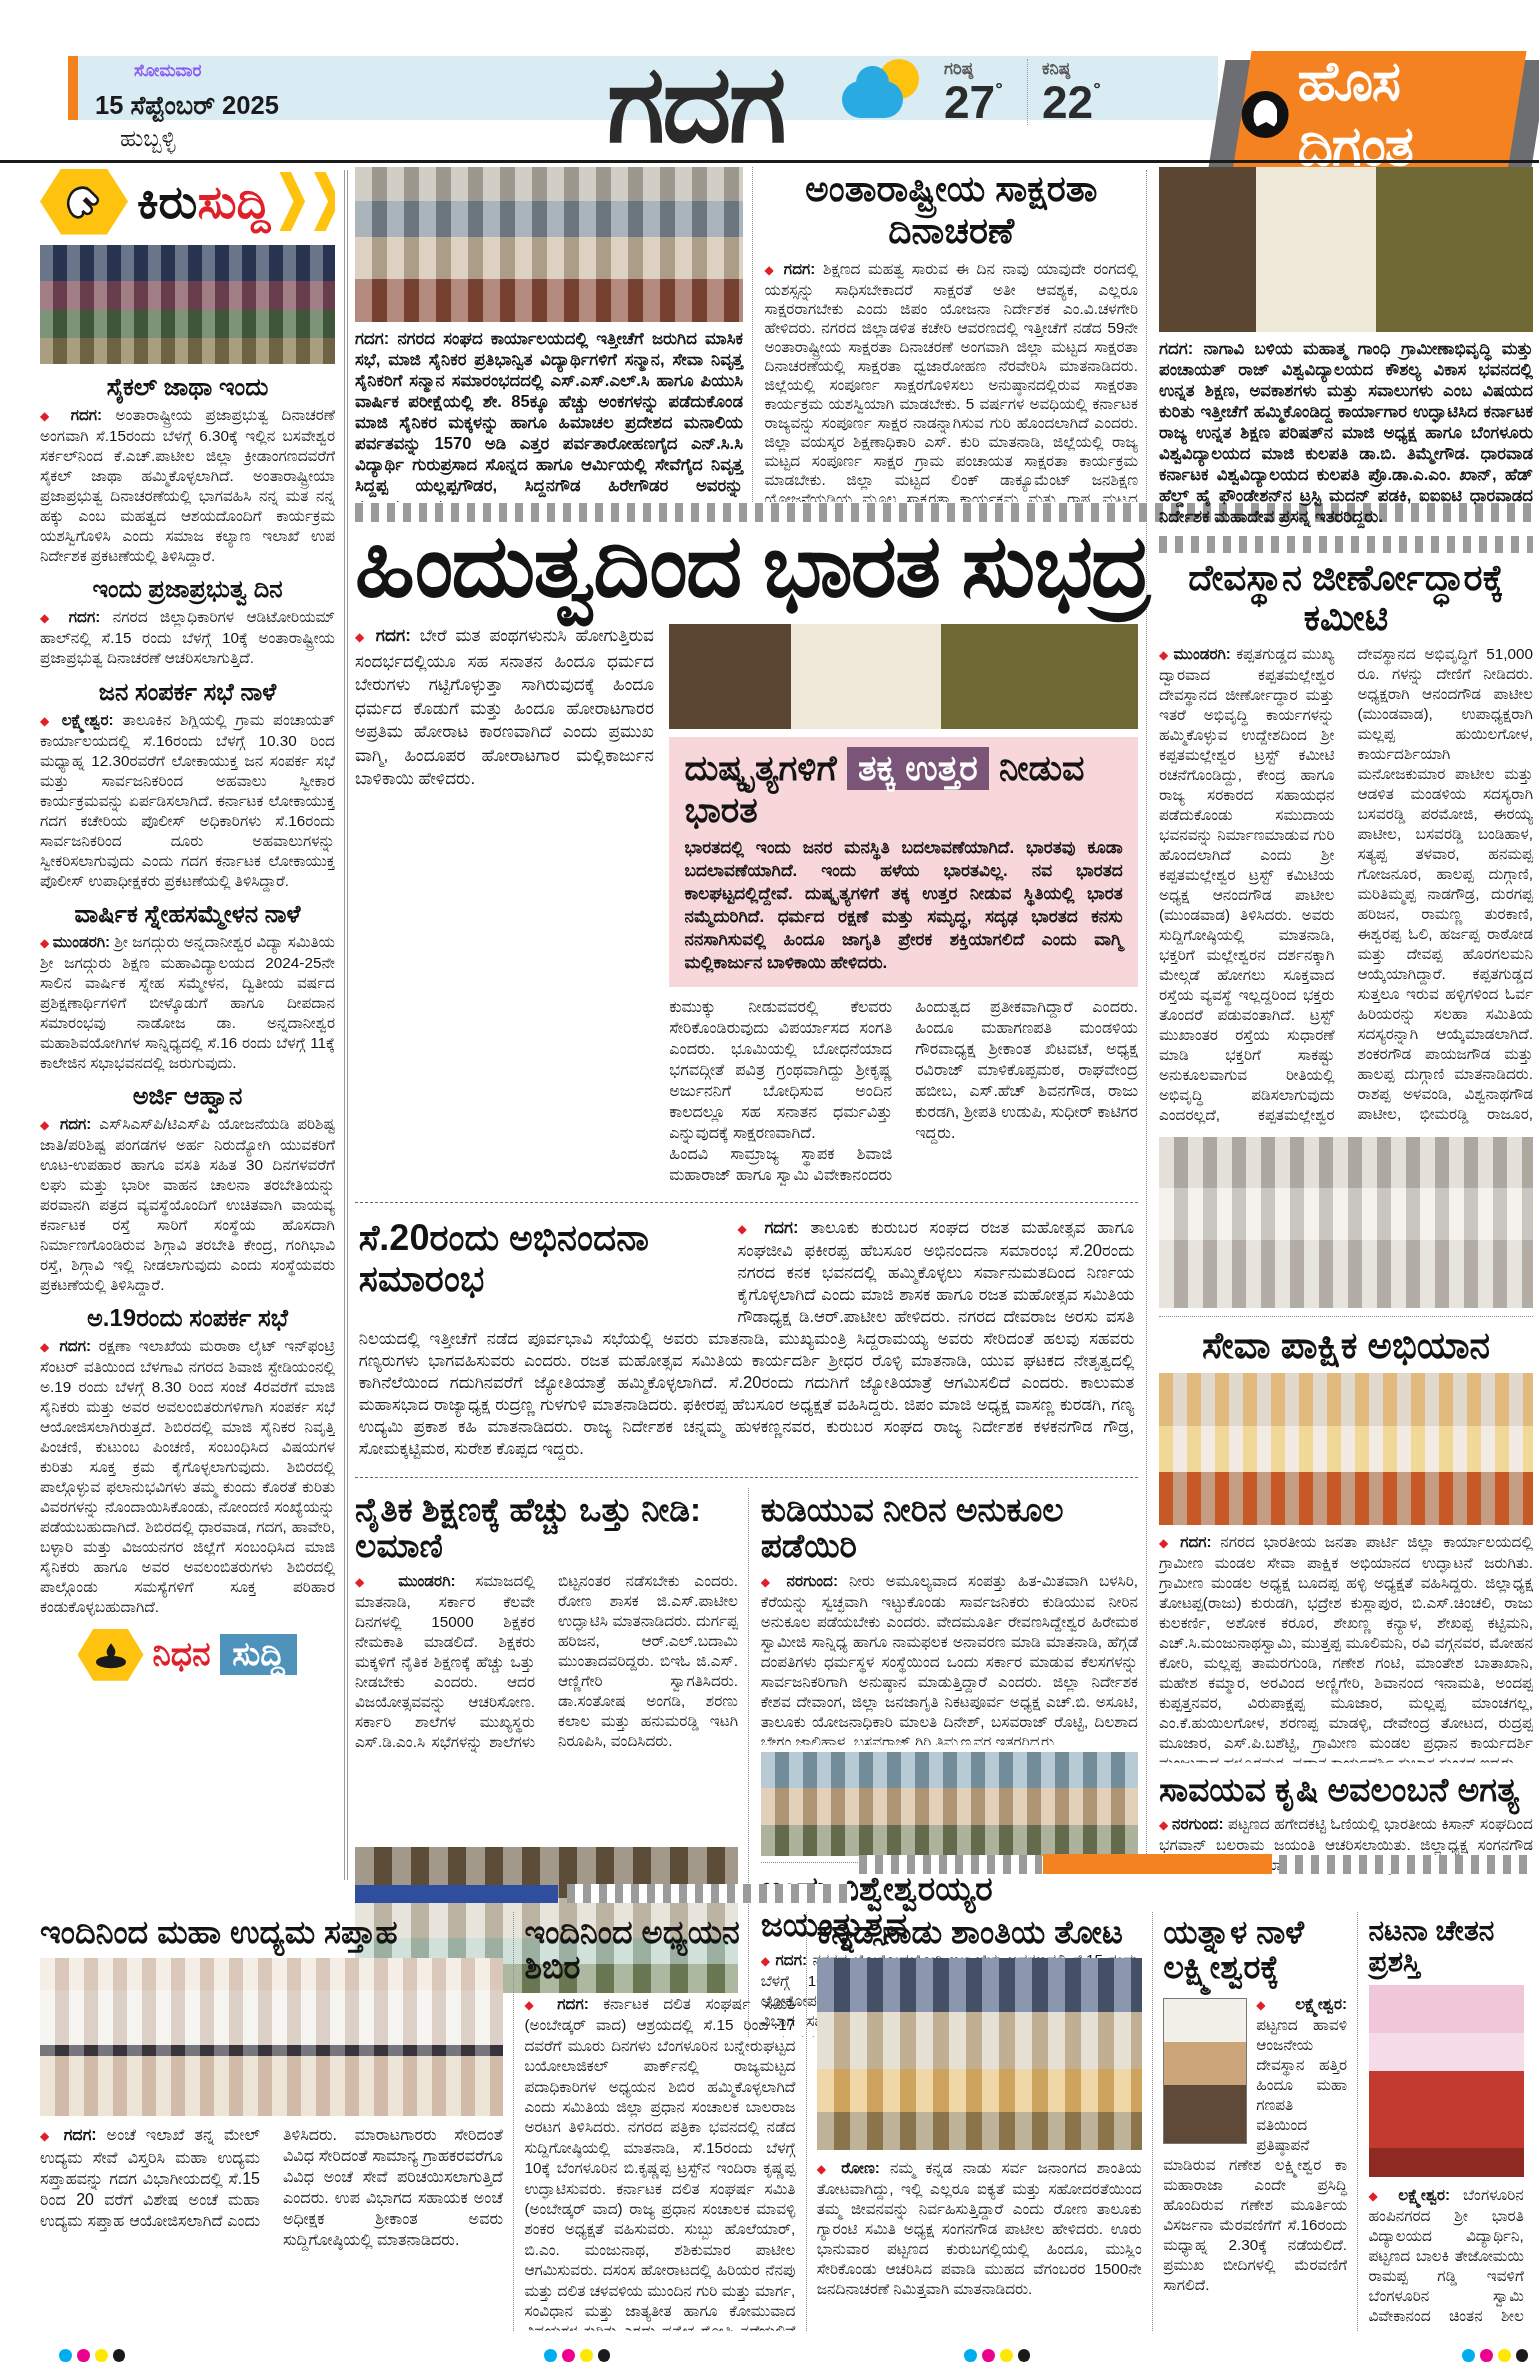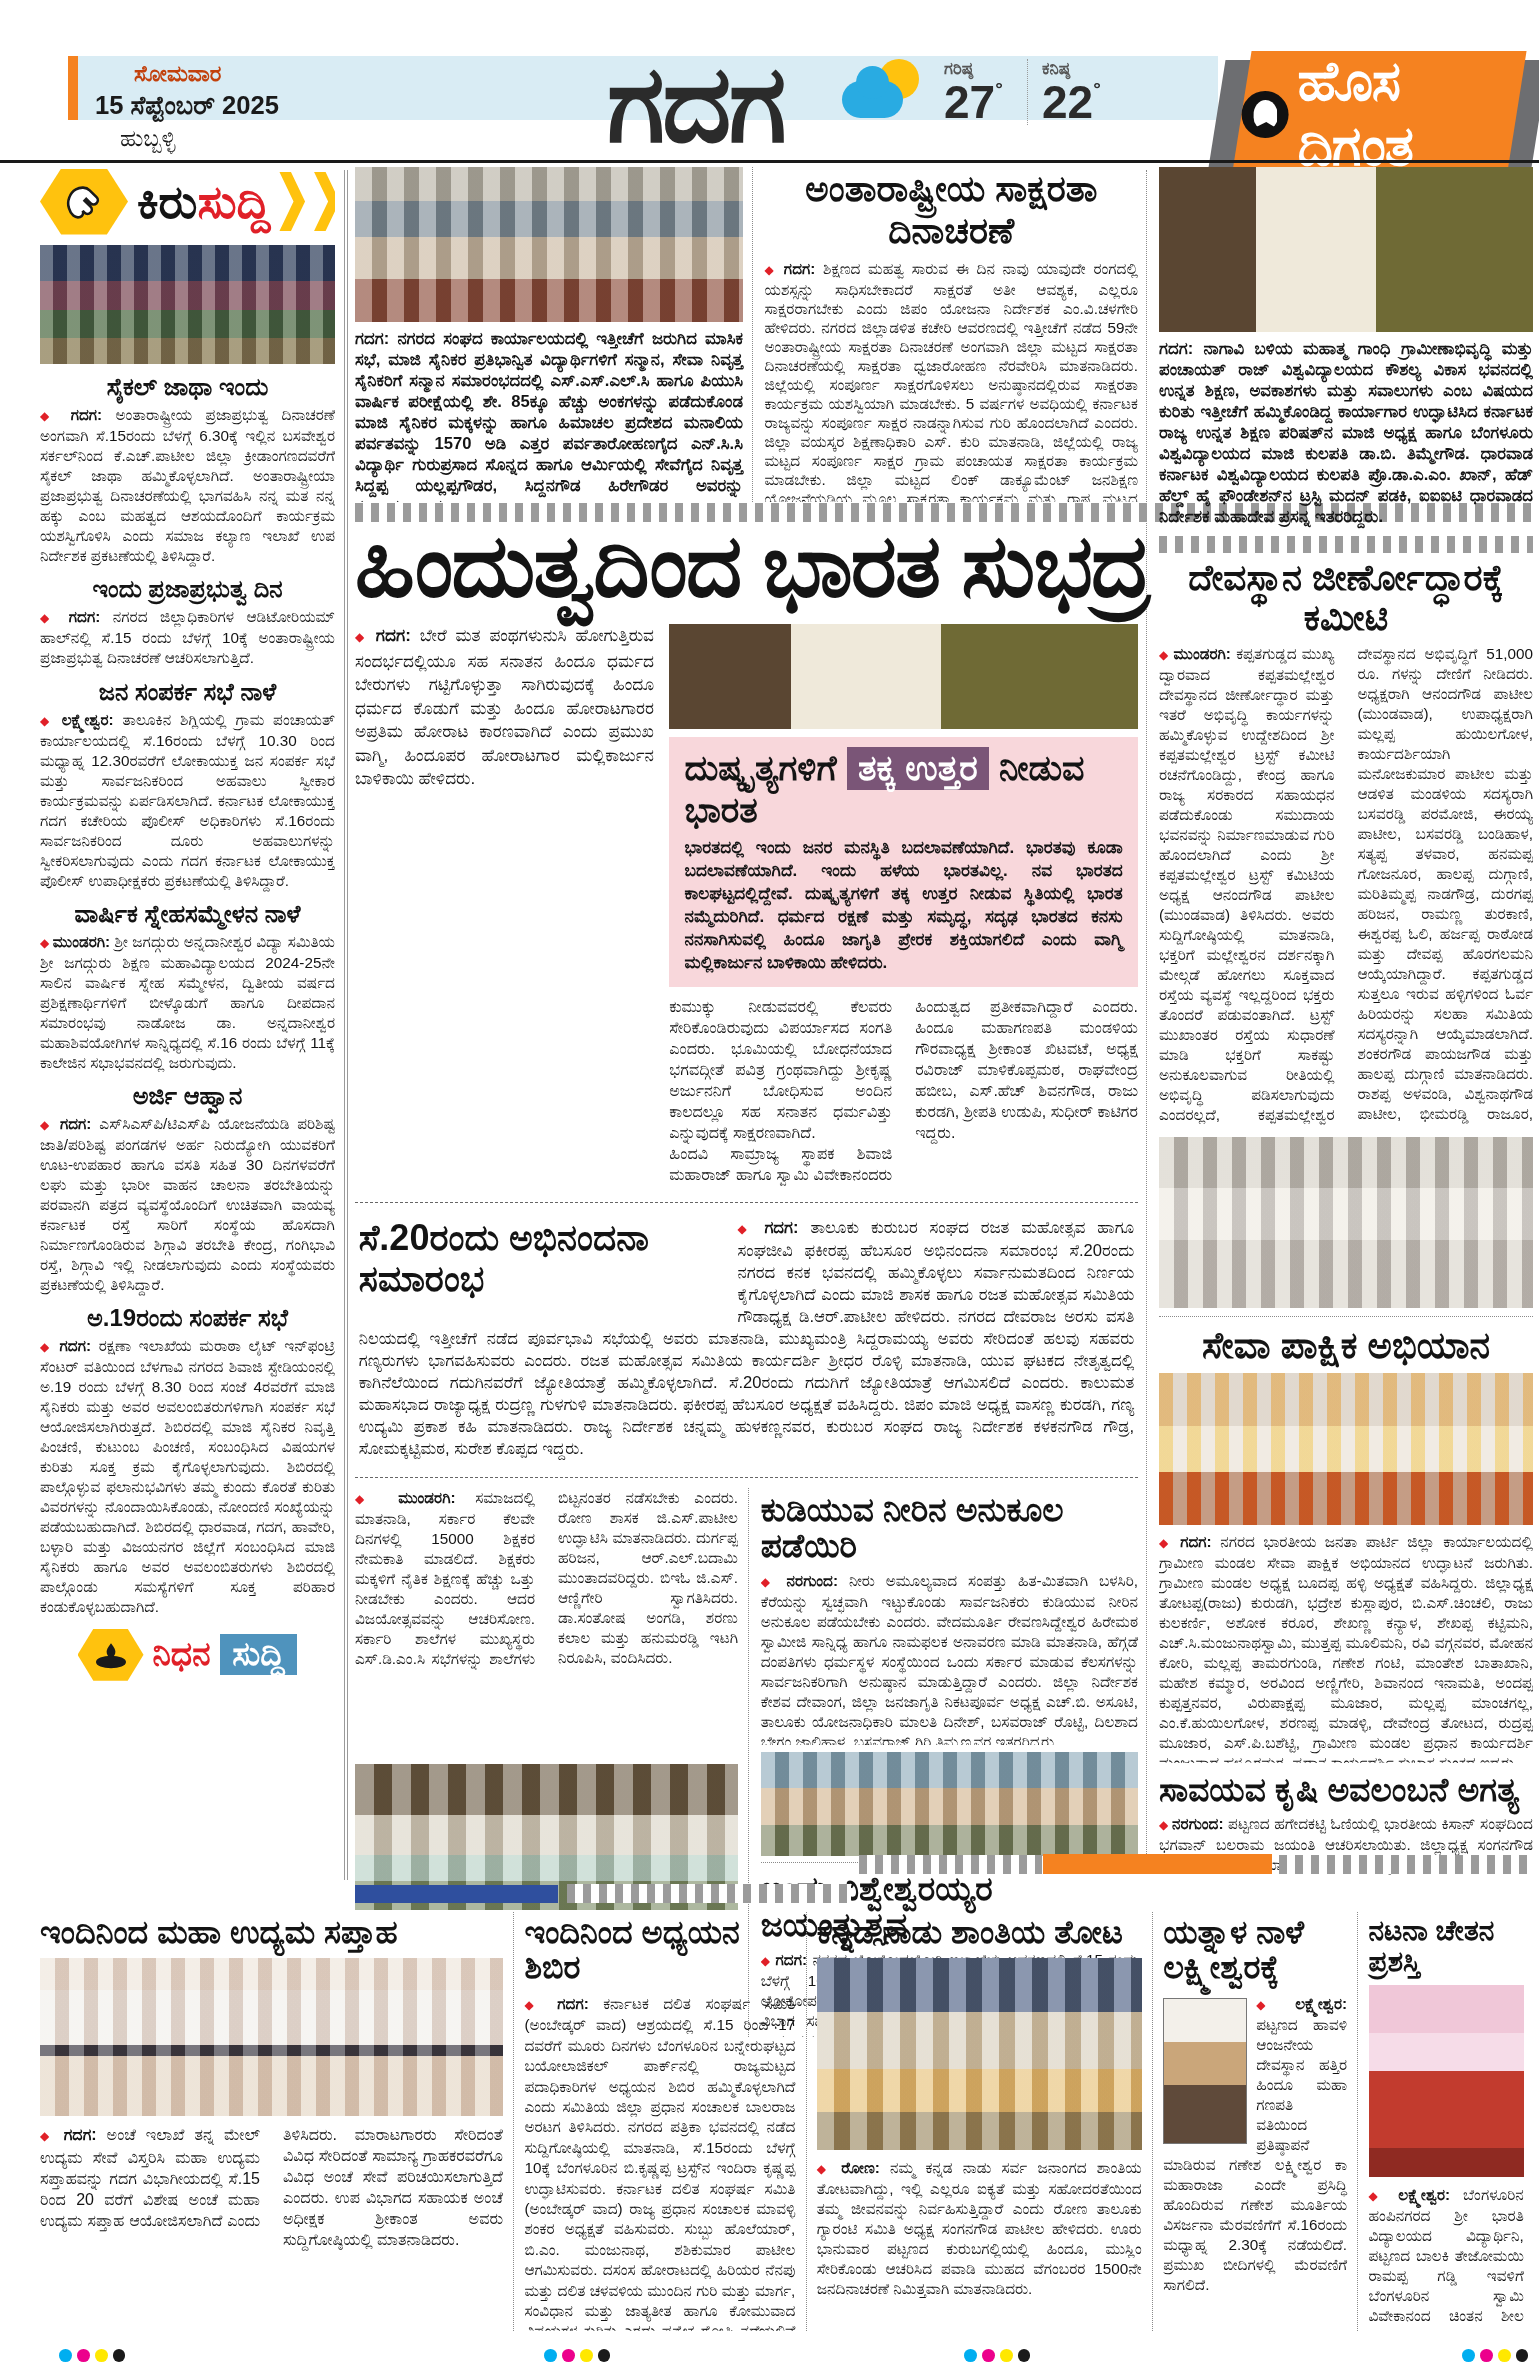--- a/index.html
+++ b/index.html
@@ -1,21 +1,21 @@
 <!DOCTYPE html>
 <html style="font-size:10.2px"><head>
 <meta charset="utf-8">
 <style>
   html,body{margin:0;padding:0;background:#e8e8e8;}
   .page{position:relative;width:1540px;height:2377px;background:#ffffff;overflow:hidden;
         font-family:"Liberation Sans","DejaVu Sans",sans-serif;color:#141414;}
   
   .hband{position:absolute;left:68px;top:56px;width:1150px;height:64px;background:#d9ecf4;}
   .hbar{position:absolute;left:68px;top:56px;width:10.2px;height:64px;background:#f58220;}
-  .day{position:absolute;left:134px;top:61px;font-size:22px;font-weight:bold;color:#c2410c;}
+  .day{position:absolute;left:134px;top:61px;font-size:17px;font-weight:bold;color:#8b5cf6;}
   .date{position:absolute;left:95px;top:91px;font-size:25.6px;font-weight:bold;color:#1a1a1a;}
   .edition{position:absolute;left:120px;top:125px;font-size:23px;font-weight:normal;color:#1a1a1a;}
   .gadag{position:absolute;left:607px;top:42px;font-size:107px;font-weight:bold;color:#2b2b2b;letter-spacing:-2.6px;}
   .wicon{position:absolute;left:842px;top:59px;width:96px;height:70px;}
   .sun{position:absolute;left:37px;top:0;width:40px;height:40px;border-radius:50%;background:#ffc20e;}
   .cloud{position:absolute;left:0;top:22px;width:61px;height:37px;border-radius:19px;background:#29abe2;}
   .cloud::before{content:"";position:absolute;left:14px;top:-15.3px;width:33px;height:33px;border-radius:50%;background:#29abe2;}
   .temp{position:absolute;top:59px;width:77px;}
   .tmax{left:944px;} .tmin{left:1027px;border-left:1.9px dotted #9a9a9a;padding-left:14px;}
   .tlabel{font-size:16.6px;font-weight:bold;color:#555;}
@@ -261,20 +261,21 @@
       </div>
     </div>
 
     <div class="abox">
       <h2>ಸೆ.20ರಂದು ಅಭಿನಂದನಾ ಸಮಾರಂಭ</h2>
       <div class="body" style="font-size:16.6px;line-height:22px;"><span class="dl">ಗದಗ:</span> <span>ತಾಲೂಕು ಕುರುಬರ ಸಂಘದ ರಜತ ಮಹೋತ್ಸವ ಹಾಗೂ ಸಂಘಜೀವಿ ಫಕೀರಪ್ಪ ಹೆಬಸೂರ ಅಭಿನಂದನಾ ಸಮಾರಂಭ ಸೆ.20ರಂದು ನಗರದ ಕನಕ ಭವನದಲ್ಲಿ ಹಮ್ಮಿಕೊಳ್ಳಲು ಸರ್ವಾನುಮತದಿಂದ ನಿರ್ಣಯ ಕೈಗೊಳ್ಳಲಾಗಿದೆ ಎಂದು ಮಾಜಿ ಶಾಸಕ ಹಾಗೂ ರಜತ ಮಹೋತ್ಸವ ಸಮಿತಿಯ ಗೌಡಾಧ್ಯಕ್ಷ ಡಿ.ಆರ್.ಪಾಟೀಲ ಹೇಳಿದರು. ನಗರದ ದೇವರಾಜ ಅರಸು ವಸತಿ ನಿಲಯದಲ್ಲಿ ಇತ್ತೀಚೆಗೆ ನಡೆದ ಪೂರ್ವಭಾವಿ ಸಭೆಯಲ್ಲಿ ಅವರು ಮಾತನಾಡಿ, ಮುಖ್ಯಮಂತ್ರಿ ಸಿದ್ದರಾಮಯ್ಯ ಅವರು ಸೇರಿದಂತೆ ಹಲವು ಸಹವರು ಗಣ್ಯರುಗಳು ಭಾಗವಹಿಸುವರು ಎಂದರು. ರಜತ ಮಹೋತ್ಸವ ಸಮಿತಿಯ ಕಾರ್ಯದರ್ಶಿ ಶ್ರೀಧರ ರೊಳ್ಳಿ ಮಾತನಾಡಿ, ಯುವ ಘಟಕದ ನೇತೃತ್ವದಲ್ಲಿ ಕಾಗಿನೆಲೆಯಿಂದ ಗದುಗಿನವರೆಗೆ ಜ್ಯೋತಿಯಾತ್ರೆ ಹಮ್ಮಿಕೊಳ್ಳಲಾಗಿದೆ. ಸೆ.20ರಂದು ಗದುಗಿಗೆ ಜ್ಯೋತಿಯಾತ್ರೆ ಆಗಮಿಸಲಿದೆ ಎಂದರು. ಕಾಲುಮತ ಮಹಾಸಭಾದ ರಾಜ್ಯಾಧ್ಯಕ್ಷ ರುದ್ರಣ್ಣ ಗುಳಗುಳಿ ಮಾತನಾಡಿದರು. ಫಕೀರಪ್ಪ ಹೆಬಸೂರ ಅಧ್ಯಕ್ಷತೆ ವಹಿಸಿದ್ದರು. ಜಿಪಂ ಮಾಜಿ ಅಧ್ಯಕ್ಷ ವಾಸಣ್ಣ ಕುರಡಗಿ, ಗಣ್ಯ ಉದ್ಯಮಿ ಪ್ರಕಾಶ ಕಹಿ ಮಾತನಾಡಿದರು. ರಾಜ್ಯ ನಿರ್ದೇಶಕ ಚನ್ನಮ್ಮ ಹುಳಕಣ್ಣನವರ, ಕುರುಬರ ಸಂಘದ ರಾಜ್ಯ ನಿರ್ದೇಶಕ ಕಳಕನಗೌಡ ಗೌಡ್ರ, ಸೋಮಕ್ಕಟ್ಟಿಮಠ, ಸುರೇಶ ಕೊಪ್ಪದ ಇದ್ದರು.</span></div>
     </div>
 
     <div class="lcrow">
       <div class="lc1">
+        <div class="h-m">ನೈತಿಕ ಶಿಕ್ಷಣಕ್ಕೆ ಹೆಚ್ಚು ಒತ್ತು ನೀಡಿ: ಲಮಾಣಿ</div>
         <div class="body cols2" style="height:268px;overflow:hidden;"><span class="dl">ಮುಂಡರಗಿ:</span> <span>ಸಮಾಜದಲ್ಲಿ ಮಾತನಾಡಿ, ಸರ್ಕಾರ ಕೆಲವೇ ದಿನಗಳಲ್ಲಿ 15000 ಶಿಕ್ಷಕರ ನೇಮಕಾತಿ ಮಾಡಲಿದೆ. ಶಿಕ್ಷಕರು ಮಕ್ಕಳಿಗೆ ನೈತಿಕ ಶಿಕ್ಷಣಕ್ಕೆ ಹೆಚ್ಚು ಒತ್ತು ನೀಡಬೇಕು ಎಂದರು. ಆದರ ವಿಜಯೋತ್ಸವವನ್ನು ಆಚರಿಸೋಣ. ಸರ್ಕಾರಿ ಶಾಲೆಗಳ ಮುಖ್ಯಸ್ಥರು ಎಸ್.ಡಿ.ಎಂ.ಸಿ ಸಭೆಗಳನ್ನು ಶಾಲೆಗಳು ಬಿಟ್ಟನಂತರ ನಡೆಸಬೇಕು ಎಂದರು. ರೋಣ ಶಾಸಕ ಜಿ.ಎಸ್.ಪಾಟೀಲ ಉದ್ಘಾಟಿಸಿ ಮಾತನಾಡಿದರು. ದುರ್ಗಪ್ಪ ಹರಿಜನ, ಆರ್.ಎಲ್.ಬದಾಮಿ ಮುಂತಾದವರಿದ್ದರು. ಬಿಇಓ ಜಿ.ಎಸ್. ಆಣ್ಣಿಗೇರಿ ಸ್ವಾಗತಿಸಿದರು. ಡಾ.ಸಂತೋಷ ಅಂಗಡಿ, ಶರಣು ಕಲಾಲ ಮತ್ತು ಹನುಮರಡ್ಡಿ ಇಟಗಿ ನಿರೂಪಿಸಿ, ವಂದಿಸಿದರು.</span></div>
         <div class="ph p4 naitika-ph"></div>
       </div>
       <div class="lc2">
         <div class="h-m">ಕುಡಿಯುವ ನೀರಿನ ಅನುಕೂಲ ಪಡೆಯಿರಿ</div>
         <div class="body" style="height:174px;overflow:hidden;"><span class="dl">ನರಗುಂದ:</span> <span>ನೀರು ಅಮೂಲ್ಯವಾದ ಸಂಪತ್ತು ಹಿತ-ಮಿತವಾಗಿ ಬಳಸಿರಿ, ಕೆರೆಯನ್ನು ಸ್ವಚ್ಛವಾಗಿ ಇಟ್ಟುಕೊಂಡು ಸಾರ್ವಜನಿಕರು ಕುಡಿಯುವ ನೀರಿನ ಅನುಕೂಲ ಪಡೆಯಬೇಕು ಎಂದರು. ವೇದಮೂರ್ತಿ ರೇವಣಸಿದ್ದೇಶ್ವರ ಹಿರೇಮಠ ಸ್ವಾಮೀಜಿ ಸಾನ್ನಿಧ್ಯ ಹಾಗೂ ನಾಮಫಲಕ ಅನಾವರಣ ಮಾಡಿ ಮಾತನಾಡಿ, ಹೆಗ್ಗಡೆ ದಂಪತಿಗಳು ಧರ್ಮಸ್ಥಳ ಸಂಸ್ಥೆಯಿಂದ ಒಂದು ಸರ್ಕಾರ ಮಾಡುವ ಕೆಲಸಗಳನ್ನು ಸಾರ್ವಜನಿಕರಿಗಾಗಿ ಅನುಷ್ಠಾನ ಮಾಡುತ್ತಿದ್ದಾರೆ ಎಂದರು. ಜಿಲ್ಲಾ ನಿರ್ದೇಶಕ ಕೇಶವ ದೇವಾಂಗ, ಜಿಲ್ಲಾ ಜನಜಾಗೃತಿ ನಿಕಟಪೂರ್ವ ಅಧ್ಯಕ್ಷ ಎಚ್.ಬಿ. ಅಸೂಟಿ, ತಾಲೂಕು ಯೋಜನಾಧಿಕಾರಿ ಮಾಲತಿ ದಿನೇಶ್, ಬಸವರಾಜ್ ರೊಟ್ಟಿ, ದಿಲಶಾದ ಬೇಗಂ ಜಾಲಿಹಾಳ, ಬಸವರಾಜ್ ಗಿರಿ ತಿಮ್ಮಣ್ಣವರ ಇತರರಿದ್ದರು.</span></div>
         <div class="ph p10 kud-ph"></div>
         <div class="hdot"></div>
         <div class="h-m" style="margin-top:7.7px;">ಇಂದು ವಿಶ್ವೇಶ್ವರಯ್ಯರ ಜಯಂತ್ಯುತ್ಸವ</div>
         <div class="body" style="height:141px;overflow:hidden;"><span class="dl">ಗದಗ:</span> <span>ನಗರದ ಲೋಕೋಪಯೋಗಿ ಇಲಾಖೆಯ ಆವರಣದಲ್ಲಿ ಸೆ.15 ರಂದು ಬೆಳಗ್ಗೆ 10.30ಕ್ಕೆ ಜಿಲ್ಲಾ ಸಿವಿಲ್ ಗುತ್ತಿಗೆದಾರರ ಅಸೋಸಿಯೇಶನ್, ಲೋಕೋಪಯೋಗಿ ಇಲಾಖೆ ಮತ್ತು ಪಂಚಾಯತ್ ಇಂಜಿನೀಯರಿಂಗ್ ಇಲಾಖೆ ವಿಭಾಗ ಸಹಯೋಗದಿಂದ ಸರ್. ಎಂ. ವಿಶ್ವೇಶ್ವರಯ್ಯನವರ ಜಯಂತ್ಯುತ್ಸವ ಕಾರ್ಯಕ್ರಮ ಹಮ್ಮಿಕೊಳ್ಳಲಾಗಿದೆ. ಜಿಲ್ಲಾ ಉಸ್ತುವಾರಿ ಸಚಿವ ಎಚ್.ಕೆ.ಪಾಟೀಲ ಕಾರ್ಯಕ್ರಮ ಉದ್ಘಾಟಿಸುವರು. ಶಾಸಕ ಜಿ.ಎಸ್.ಪಾಟೀಲ, ಶಾಸಕ ಸಿ.ಸಿ.ಪಾಟೀಲ, ಶಾಸಕ ಡಾ.ಚಂದ್ರು ಲಮಾಣಿ, ಶಿವಾನಂದ ನಾಯಕ, ಉಮೇಶ ನಾಯಕ, ರಾಘವೇಂದ್ರ ಪುರೋಹಿತ, ರಾಘವೇಂದ್ರ ದೊಡ್ಡಮನಿ, ವಿ.ಜಿ.ಮುಳ್ಳಿಪಾಟೀಲ, ಆಂಜನೇಯ ಕಟಗಿ, ಆರ್.ಡಿ. ರಂಗಪ್ಪನವರ, ಎಸ್.ಕೆ. ಪಾಟೀಲ ಭಾಗವಹಿಸುವರು.</span></div>

